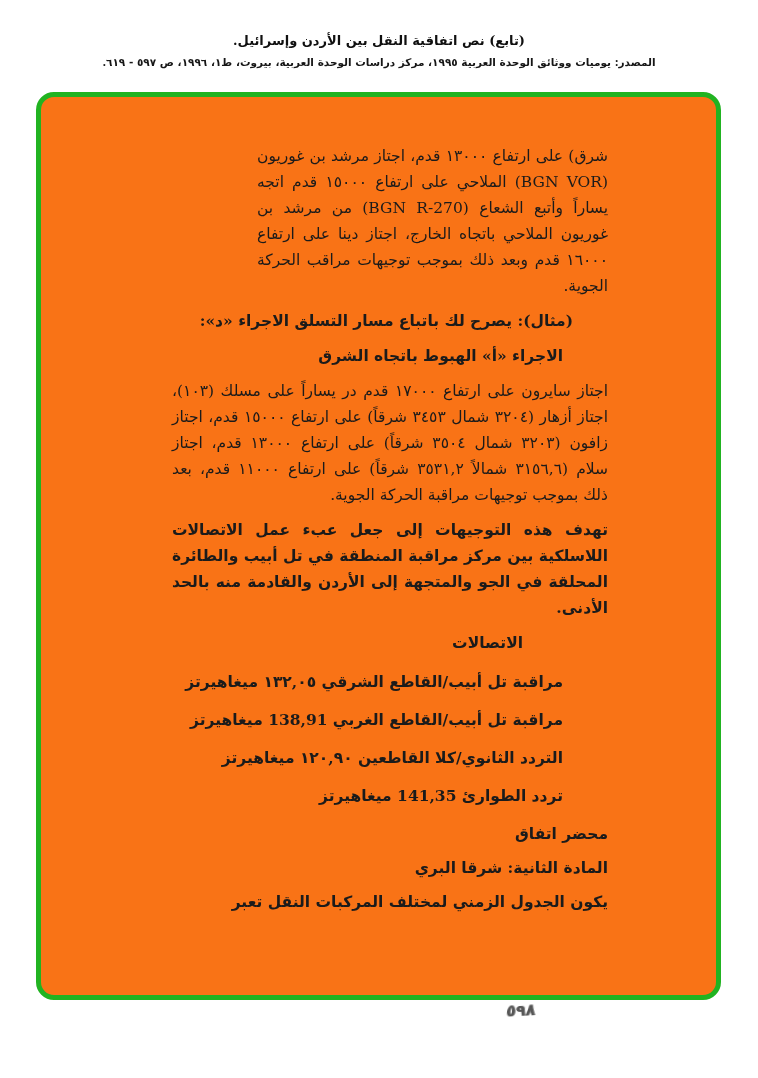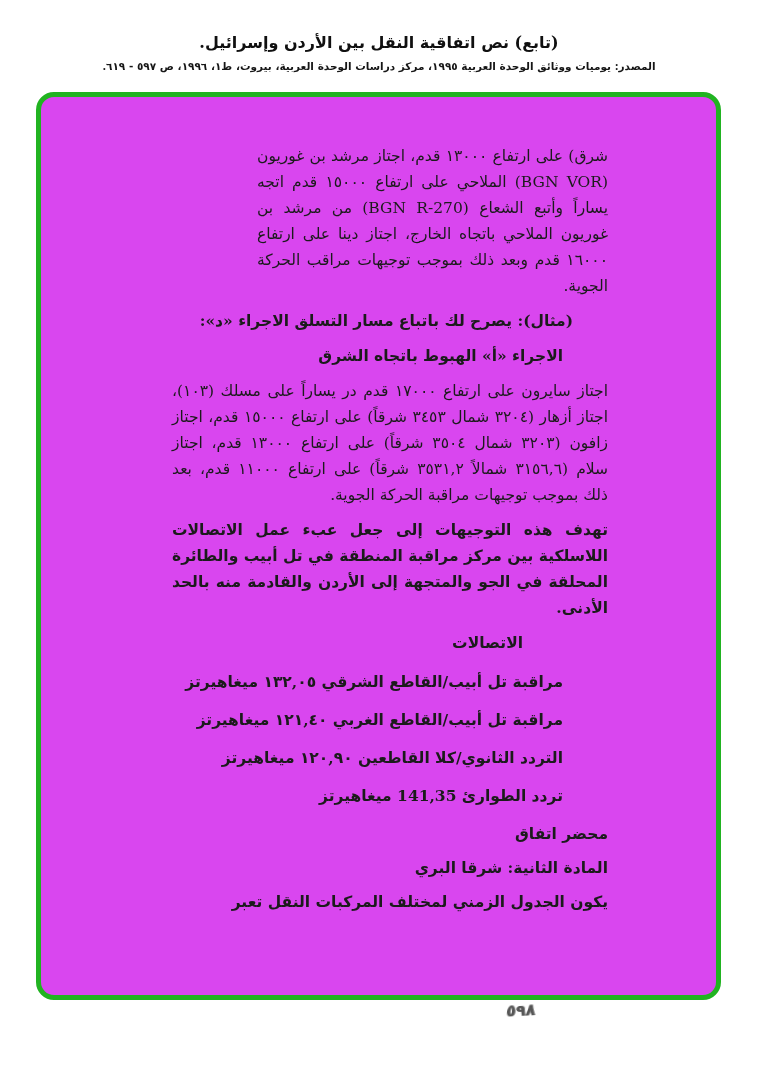--- a/index.html
+++ b/index.html
@@ -15,38 +15,38 @@
     .header {
       position: absolute;
       top: 33px;
       left: 0;
       width: 100%;
       text-align: center;
       direction: rtl;
       color: #101010;
     }
     .header-title {
-      font-size: 16px;
+      font-size: 13px;
       font-weight: 700;
     }
     .header-source {
       font-size: 10.5px;
       font-weight: 700;
       margin-top: 8px;
       color: #161616;
     }
     .doc-frame {
       position: absolute;
       left: 36px;
       top: 92px;
       width: 685px;
       height: 908px;
       border: 5px solid #14b8a6;
       border-radius: 18px;
-      background: #d946ef;
+      background: #f97316;
       overflow: hidden;
     }
     .doc-content {
       position: absolute;
       top: 46px;
       right: 108px;
       width: 436px;
       direction: rtl;
       text-align: justify;
       font-size: 15.5px;
@@ -106,21 +106,21 @@
 
       <p class="para">اجتاز سايرون على ارتفاع ١٧٠٠٠ قدم در يساراً على مسلك (١٠٣)، اجتاز أزهار (٣٢٠٤ شمال ٣٤٥٣ شرقاً) على ارتفاع ١٥٠٠٠ قدم، اجتاز زافون (٣٢٠٣ شمال ٣٥٠٤ شرقاً) على ارتفاع ١٣٠٠٠ قدم، اجتاز سلام (٣١٥٦,٦ شمالاً ٣٥٣١,٢ شرقاً) على ارتفاع ١١٠٠٠ قدم، بعد ذلك بموجب توجيهات مراقبة الحركة الجوية.</p>
 
 
       <p class="para bold">تهدف هذه التوجيهات إلى جعل عبء عمل الاتصالات اللاسلكية بين مركز مراقبة المنطقة في تل أبيب والطائرة المحلقة في الجو والمتجهة إلى الأردن والقادمة منه بالحد الأدنى.</p>
 
       <div class="section-heading">الاتصالات</div>
 
       <p class="freq">مراقبة تل أبيب/القاطع الشرقي ١٣٢,٠٥ ميغاهيرتز</p>
 
-      <p class="freq">مراقبة تل أبيب/القاطع الغربي ١٢١,٤٠ ميغاهيرتز</p>
+      <p class="freq">مراقبة تل أبيب/القاطع الغربي 138,91 ميغاهيرتز</p>
 
       <p class="freq">التردد الثانوي/كلا القاطعين ١٢٠,٩٠ ميغاهيرتز</p>
 
       <p class="freq">تردد الطوارئ 141,35 ميغاهيرتز</p>
 
       <p class="record-title">محضر اتفاق</p>
 
       <p class="record-title">المادة الثانية: شرقا البري</p>
 
       <p class="record-title">يكون الجدول الزمني لمختلف المركبات النقل تعبر</p>

